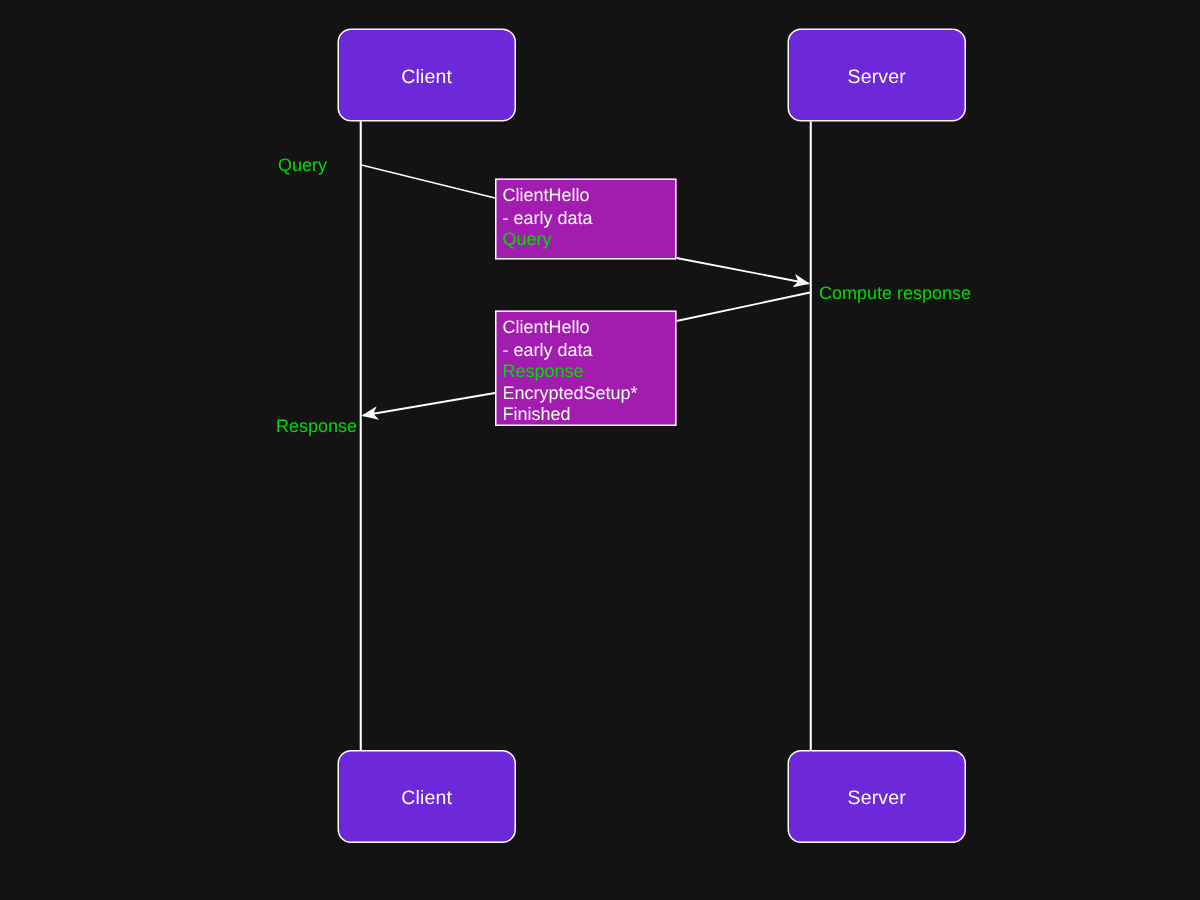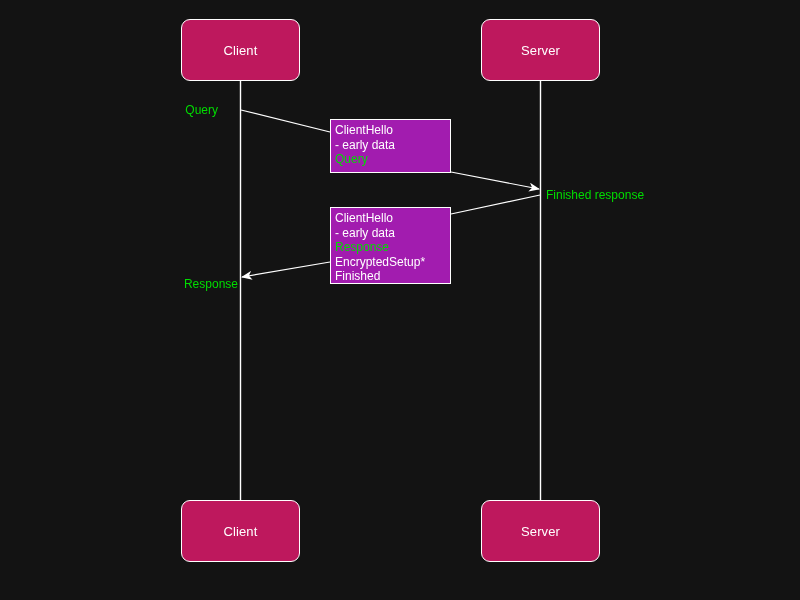--- a/index.html
+++ b/index.html
@@ -23,24 +23,25 @@
     width: 800px;
     height: 600px;
     pointer-events: none;
   }
   
   .actor-box {
     position: absolute;
     box-sizing: border-box;
     border: 1px solid #ffffff;
     border-radius: 9px;
-    background: #be185d;
+    background: #6d28d9;
     display: flex;
     align-items: center;
     justify-content: center;
+    margin-left: 44px;
   }
   .actor-label {
     color: #ffffff;
     font-size: 13px;
     line-height: 1;
     letter-spacing: 0.1px;
   }
   #actor-client-top  { left: 181px; top: 19px;  width: 119px; height: 62px; }
   #actor-server-top  { left: 481px; top: 19px;  width: 119px; height: 62px; }
   #actor-client-bot  { left: 181px; top: 500px; width: 119px; height: 62px; }
@@ -131,15 +132,15 @@
     <div class="note-line">- early data</div>
     <div class="note-line accent">Response</div>
     <div class="note-line">EncryptedSetup*</div>
     <div class="note-line">Finished</div>
   </div>
 
   <div class="edge-label right-aligned" id="label-query">Query</div>
 
   <div class="edge-label right-aligned" id="label-response">Response</div>
 
-  <div class="edge-label" id="label-compute">Finished response</div>
+  <div class="edge-label" id="label-compute">Compute response</div>
 
 </div>
 
 </body></html>

